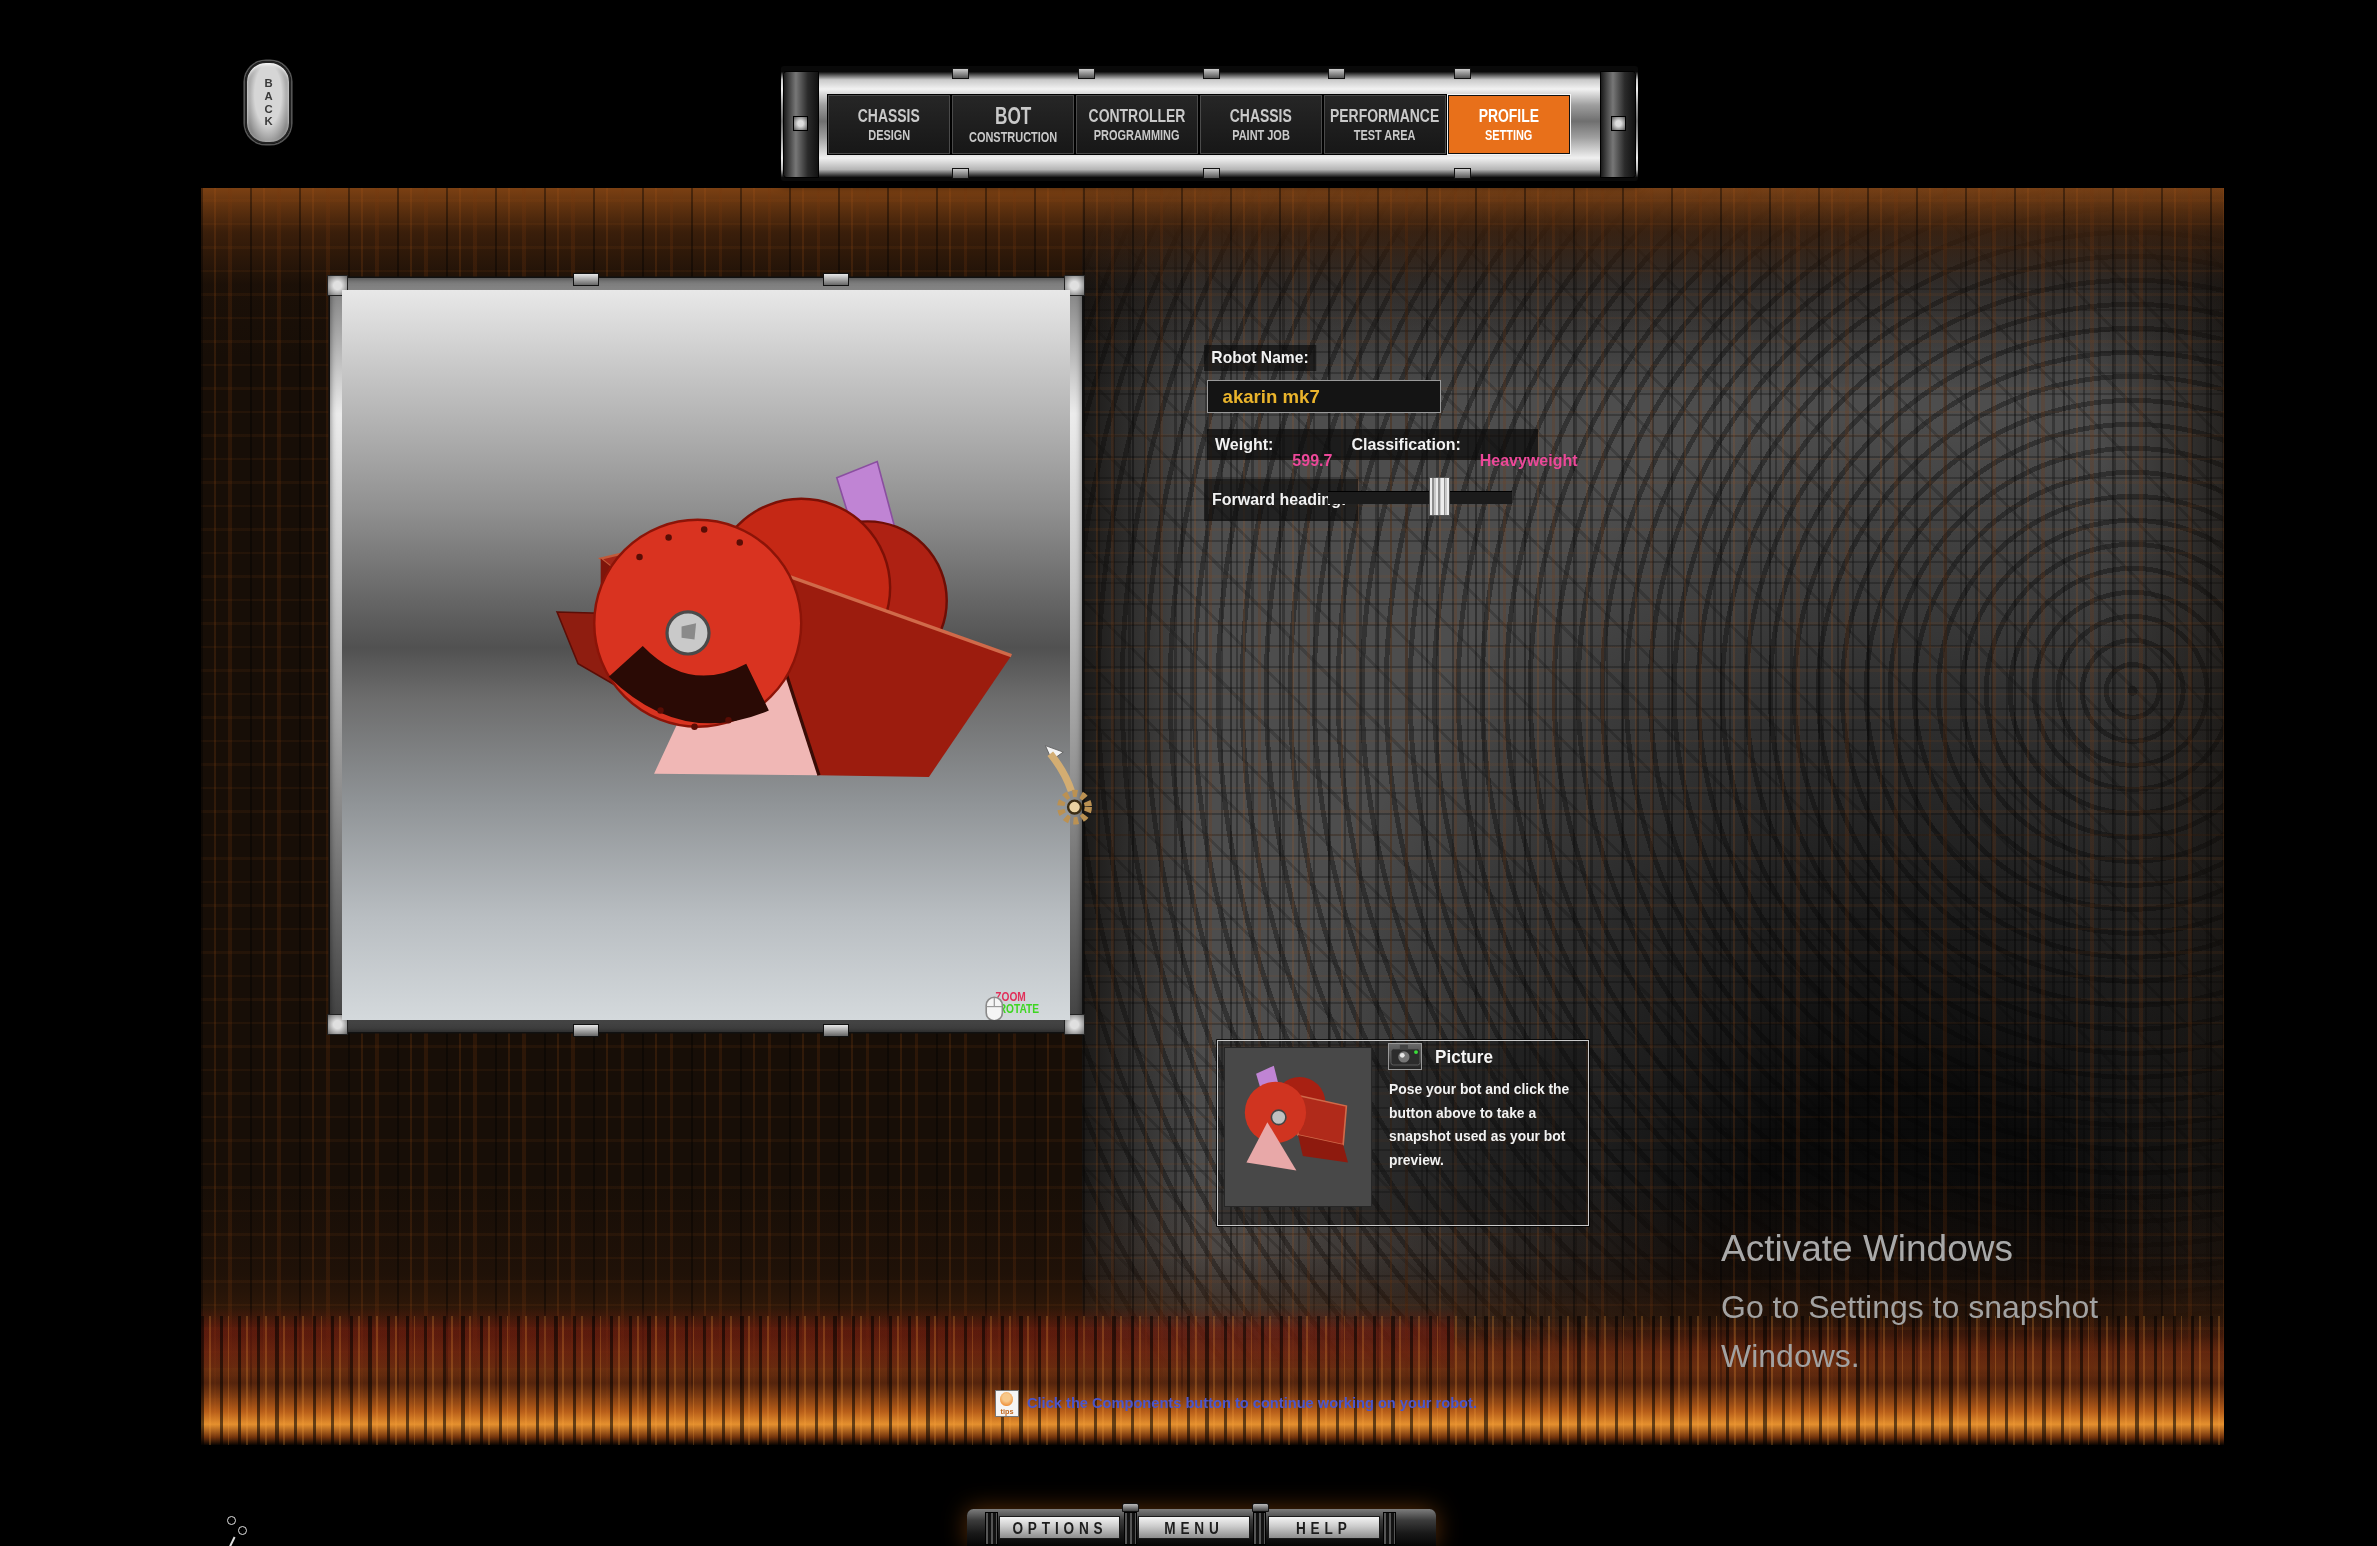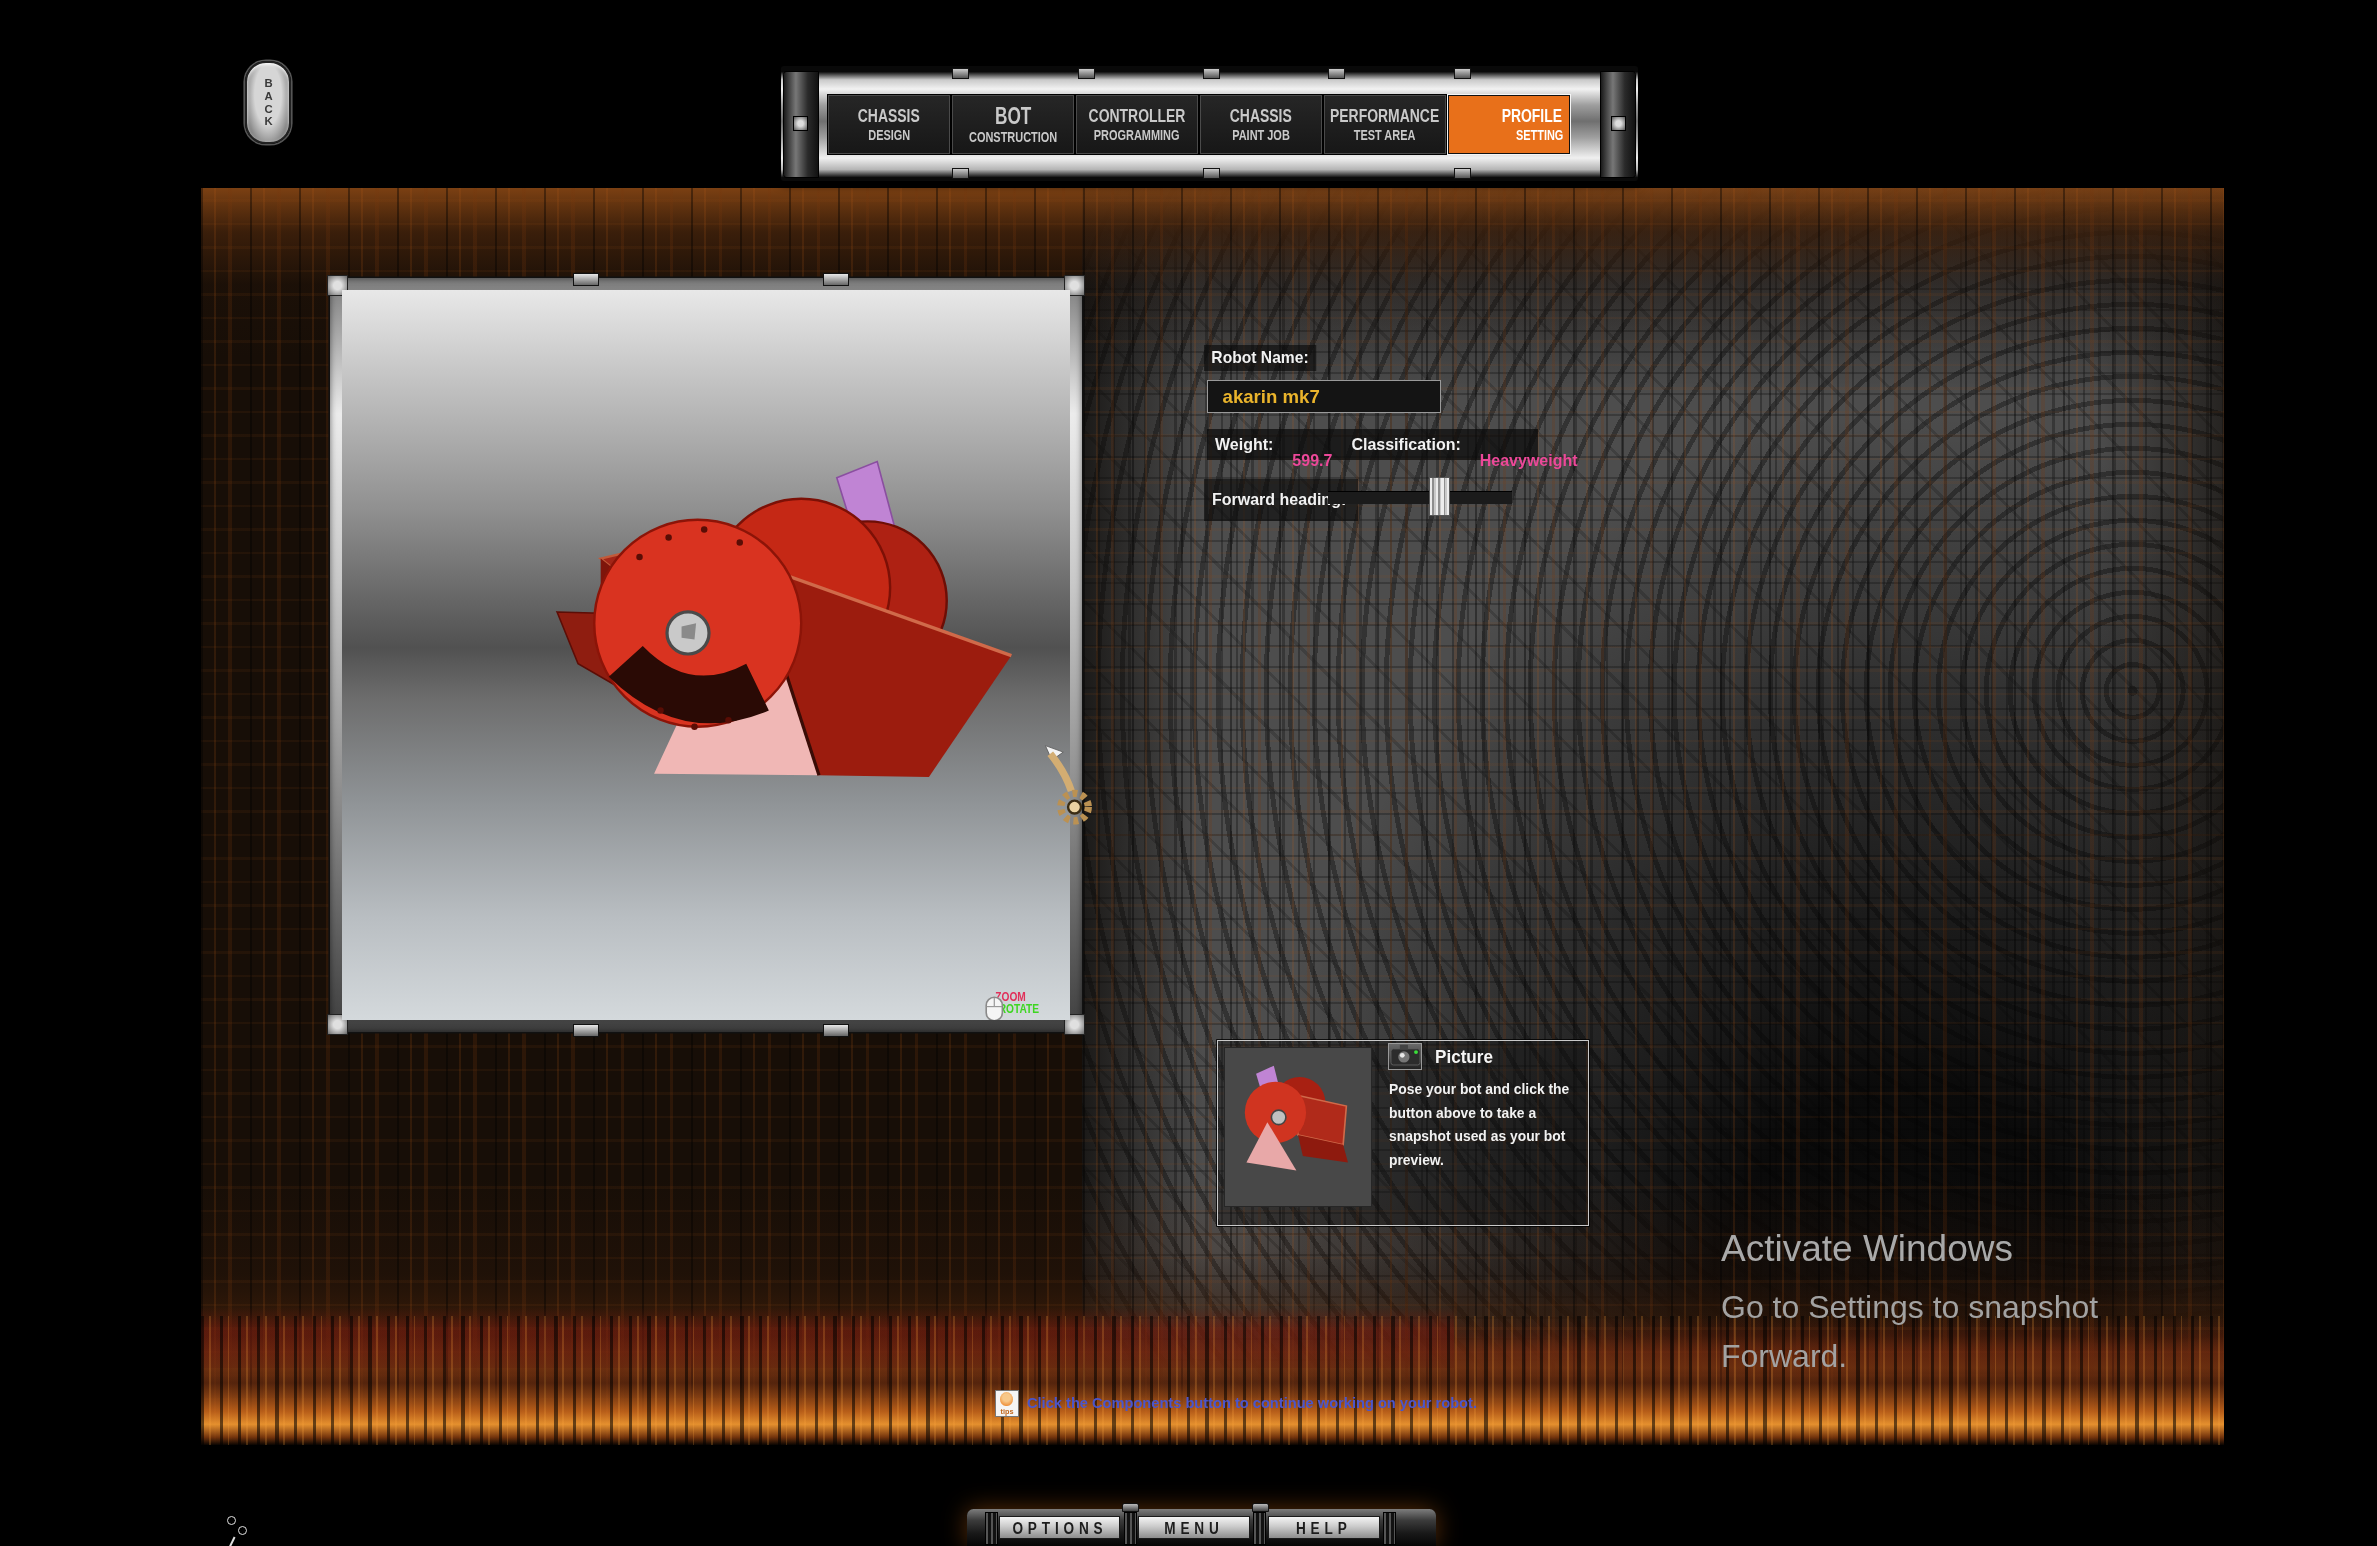--- a/index.html
+++ b/index.html
@@ -49,21 +49,21 @@
   .nav-endcap.left{left:1.6px;border-radius:3.2px 0 0 3.2px;}
   .nav-endcap.right{right:1.6px;border-radius:0 3.2px 3.2px 0;}
   .nav-endcap .bolt{position:absolute;left:9.7px;top:44px;width:13px;height:13px;background:radial-gradient(circle,#ddd 0 30%,#555 100%);border:0.8px solid #000;}
   .nav-notch{position:absolute;width:14.6px;height:9.7px;background:linear-gradient(180deg,#ccc,#555);border:0.8px solid #111;}
   .tabs{position:absolute;left:47px;top:29px;display:flex;gap:2px;}
   .tab{width:120px;height:57px;background:linear-gradient(180deg,#262626,#171717);border:1.6px solid #4a4a4a;outline:0.8px solid #000;
     display:flex;flex-direction:column;align-items:center;justify-content:center;color:#c9c9c9;cursor:pointer;}
   .tab .l1{font-size:17px;font-weight:700;transform:scaleX(.82) scaleY(1.1);white-space:nowrap;}
   .tab .l2{font-size:13.7px;font-weight:700;transform:scaleX(.80) scaleY(1.05);white-space:nowrap;margin-top:1.6px;}
   .tab.big .l1{font-size:21px;}
-  .tab.active{background:#e8701a;border:1.6px solid #111;outline:1.6px solid #f5f5f5;color:#fff;align-items:flex-end;}
+  .tab.active{background:#e8701a;border:1.6px solid #111;outline:1.6px solid #f5f5f5;color:#fff;}
 
   
   .vp{left:330px;top:278px;width:752px;height:754px;border-radius:6.5px;
     background:linear-gradient(180deg,#7a7a7a,#ececec 18%,#c9c9c9 40%,#8a8a8a 70%,#3f3f3f);
     box-shadow:0 0 0 1.6px #111, inset 0 0 6.5px rgba(0,0,0,.55);}
   .vp-clamp{position:absolute;width:24px;height:11.3px;background:linear-gradient(180deg,#e8e8e8,#666);border:0.8px solid #111;}
   .vp-corner{position:absolute;width:19.4px;height:19.4px;background:radial-gradient(circle,#e0e0e0 0 30%,#6a6a6a 100%);border:1.6px solid #222;}
   .vp-scene{position:absolute;inset:12px;overflow:hidden;
     background:linear-gradient(180deg,#e8e8e8 0%,#c4c4c4 12%,#909090 30%,#616161 44%,#515151 49%,#6d6d6d 56%,#8f9396 70%,#b9bec2 86%,#d4d9dc 100%);}
   .vp-legend{position:absolute;right:8px;bottom:4.9px;width:74px;font-weight:700;font-size:12px;line-height:12px;}
@@ -283,21 +283,21 @@
       <span>Pose your bot and click the</span>
       <span>button above to take a</span>
       <span>snapshot used as your bot</span>
       <span>preview.</span>
     </div>
   </div>
 
   <div class="abs wm-title">Activate Windows</div>
   <div class="abs wm-sub">
     <div>Go to Settings to snapshot</div>
-    <div>Forward.</div>
+    <div>Windows.</div>
   </div>
 
   <div class="abs tip">
     <div class="tip-icon">
       <div class="bulb"></div>
       <div class="word">tips</div>
     </div>
     <div class="tip-text">Click the Components button to continue working on your robot.</div>
   </div>
 

